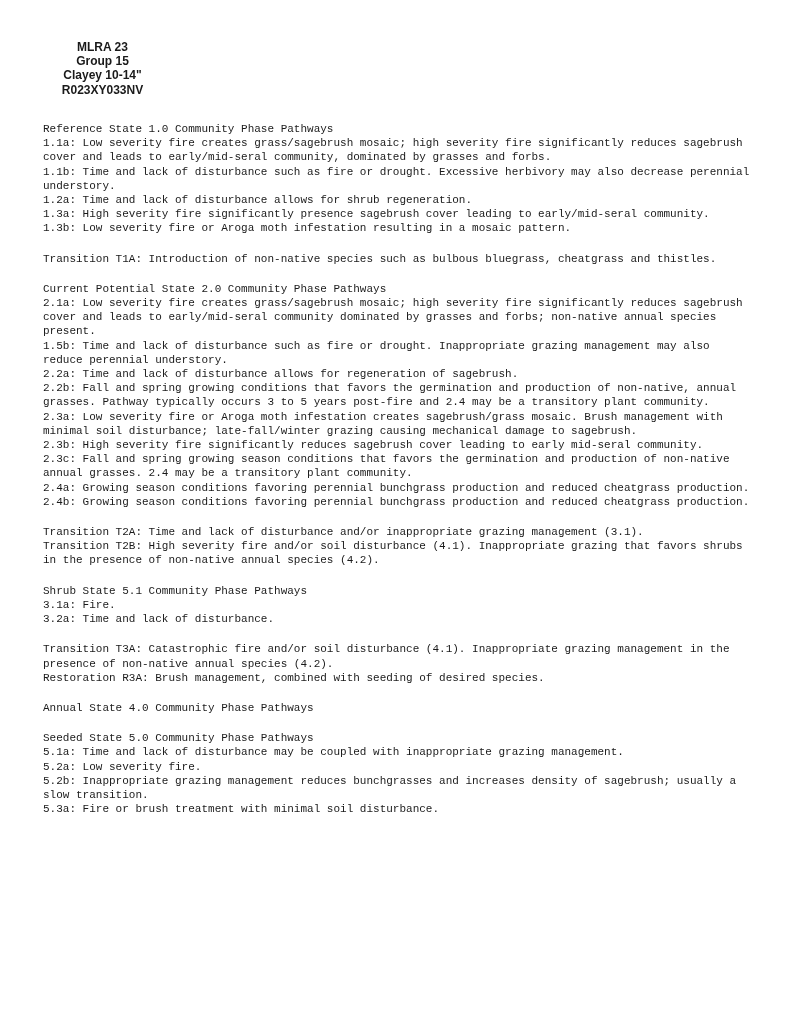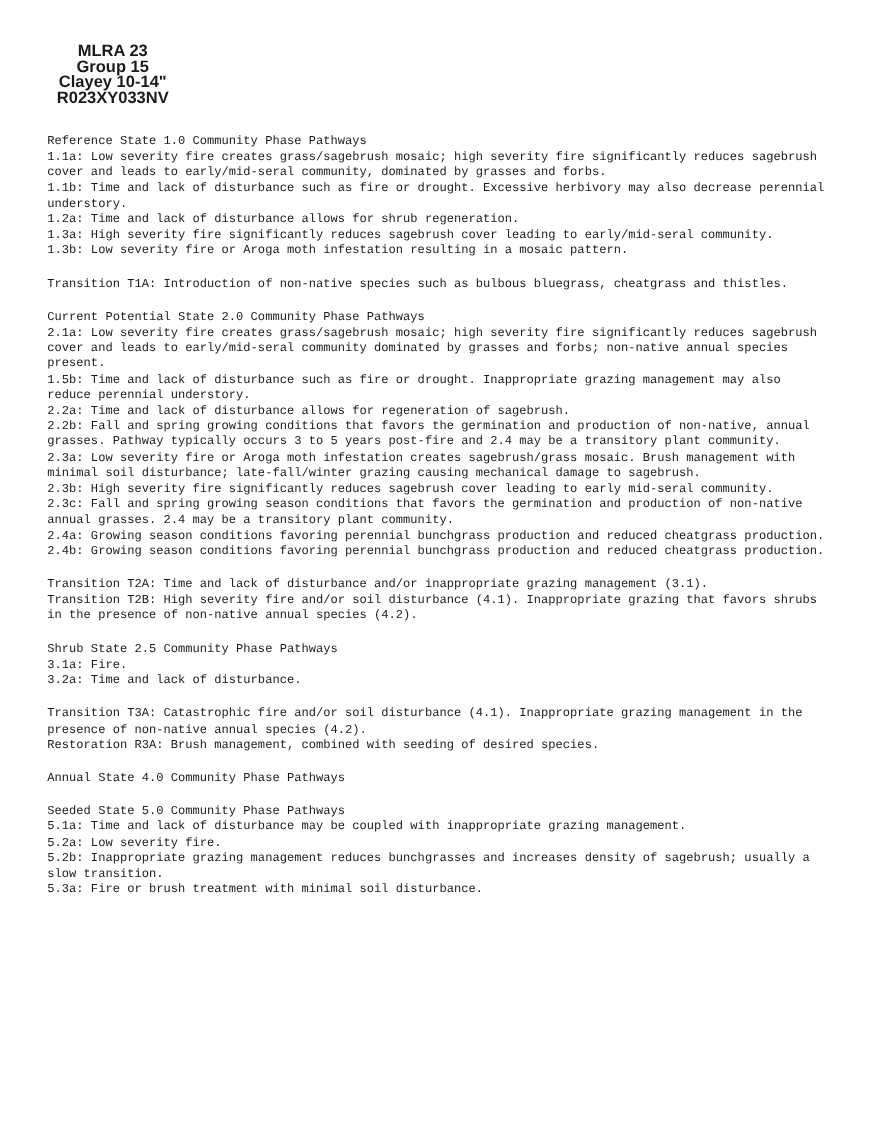--- a/index.html
+++ b/index.html
@@ -17,21 +17,21 @@
     color: #1a1a1a;
     -webkit-font-smoothing: antialiased;
   }
   .doc-header {
     position: absolute;
     left: 25px;
     top: 40px;
     width: 155px;
     text-align: center;
     font-weight: bold;
-    font-size: 15px;
+    font-size: 12px;
     line-height: 14.2px;
     white-space: nowrap;
   }
   .doc-body {
     position: absolute;
     left: 27px;
     top: 106px;
     width: 742px;
     font-size: 11px;
     line-height: 14.2px;
@@ -49,21 +49,21 @@
       <div class="text-line">Group 15</div>
       <div class="text-line">Clayey 10-14"</div>
       <div class="text-line">R023XY033NV</div>
     </div>
   <div class="doc-body">
       <div class="section">
         <div class="text-line">Reference State 1.0 Community Phase Pathways</div>
         <div class="text-line">1.1a: Low severity fire creates grass/sagebrush mosaic; high severity fire significantly reduces sagebrush cover and leads to early/mid-seral community, dominated by grasses and forbs.</div>
         <div class="text-line">1.1b: Time and lack of disturbance such as fire or drought. Excessive herbivory may also decrease perennial understory.</div>
         <div class="text-line">1.2a: Time and lack of disturbance allows for shrub regeneration.</div>
-        <div class="text-line">1.3a: High severity fire significantly reduces sagebrush cover leading to early/mid-seral community.</div>
+        <div class="text-line">1.3a: High severity fire significantly presence sagebrush cover leading to early/mid-seral community.</div>
         <div class="text-line">1.3b: Low severity fire or Aroga moth infestation resulting in a mosaic pattern.</div>
       </div>
       <div class="section">
         <div class="text-line">Transition T1A: Introduction of non-native species such as bulbous bluegrass, cheatgrass and thistles.</div>
       </div>
       <div class="section">
         <div class="text-line">Current Potential State 2.0 Community Phase Pathways</div>
         <div class="text-line">2.1a: Low severity fire creates grass/sagebrush mosaic; high severity fire significantly reduces sagebrush cover and leads to early/mid-seral community dominated by grasses and forbs; non-native annual species present.</div>
         <div class="text-line">1.5b: Time and lack of disturbance such as fire or drought. Inappropriate grazing management may also reduce perennial understory.</div>
         <div class="text-line">2.2a: Time and lack of disturbance allows for regeneration of sagebrush.</div>
@@ -72,21 +72,21 @@
         <div class="text-line">2.3b: High severity fire significantly reduces sagebrush cover leading to early mid-seral community.</div>
         <div class="text-line">2.3c: Fall and spring growing season conditions that favors the germination and production of non-native annual grasses. 2.4 may be a transitory plant community.</div>
         <div class="text-line">2.4a: Growing season conditions favoring perennial bunchgrass production and reduced cheatgrass production.</div>
         <div class="text-line">2.4b: Growing season conditions favoring perennial bunchgrass production and reduced cheatgrass production.</div>
       </div>
       <div class="section">
         <div class="text-line">Transition T2A: Time and lack of disturbance and/or inappropriate grazing management (3.1).</div>
         <div class="text-line">Transition T2B: High severity fire and/or soil disturbance (4.1). Inappropriate grazing that favors shrubs in the presence of non-native annual species (4.2).</div>
       </div>
       <div class="section">
-        <div class="text-line">Shrub State 2.5 Community Phase Pathways</div>
+        <div class="text-line">Shrub State 5.1 Community Phase Pathways</div>
         <div class="text-line">3.1a: Fire.</div>
         <div class="text-line">3.2a: Time and lack of disturbance.</div>
       </div>
       <div class="section">
         <div class="text-line">Transition T3A: Catastrophic fire and/or soil disturbance (4.1). Inappropriate grazing management in the presence of non-native annual species (4.2).</div>
         <div class="text-line">Restoration R3A: Brush management, combined with seeding of desired species.</div>
       </div>
       <div class="section">
         <div class="text-line">Annual State 4.0 Community Phase Pathways</div>
       </div>

